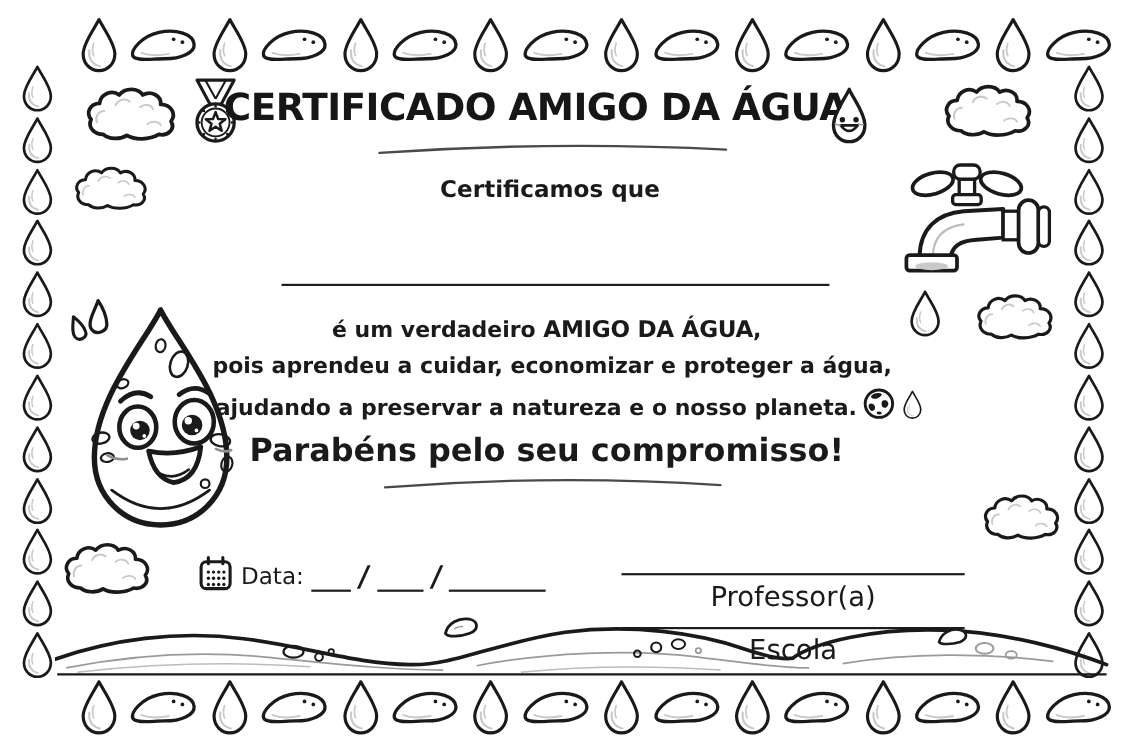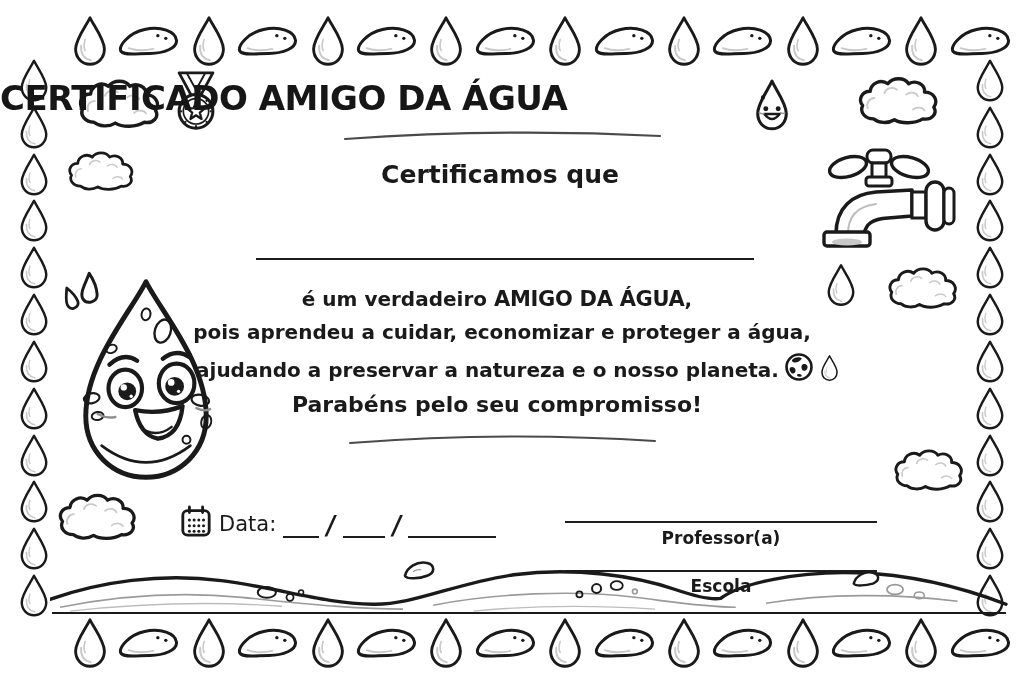--- a/index.html
+++ b/index.html
@@ -9,42 +9,42 @@
   .abs{position:absolute;}
   
   .border-row{position:absolute;left:70px;right:12px;height:50px;display:flex;
               justify-content:space-between;align-items:center;}
   .border-col{position:absolute;top:58px;height:560px;width:40px;display:flex;
               flex-direction:column;justify-content:space-between;align-items:center;}
   .border-row .bd-up{width:40px;height:52px;}
   .border-row .bd-side{width:62px;height:34px;}
   .border-col .bd-up{width:34px;height:45px;}
   
-  .title{position:absolute;top:78px;left:0;right:50px;
+  .title{position:absolute;top:78px;left:0;right:50px;text-align:center;
          font-size:34px;font-weight:800;letter-spacing:-0.5px;color:#161616;}
   .intro{position:absolute;top:160px;left:0;right:24px;text-align:center;
-         font-size:25px;font-weight:600;}
+         font-size:21px;font-weight:600;}
   .name-line{position:absolute;left:256px;top:232px;width:498px;height:26px;
              border-bottom:2.6px solid #1d1d1d;}
   .body-line{position:absolute;left:0;right:30px;text-align:center;font-size:20px;font-weight:600;}
   .body-line b{font-weight:800;font-size:21px;letter-spacing:-0.3px;}
   .line3-row{position:absolute;top:352px;left:12px;right:0;display:flex;
              justify-content:center;align-items:flex-end;gap:5px;font-size:20px;font-weight:600;}
   .congrats{position:absolute;top:392px;left:0;right:30px;text-align:center;
-            font-size:22px;font-weight:800;}
+            font-size:29px;font-weight:800;}
   
   .date-row{position:absolute;left:180px;top:504px;display:flex;align-items:flex-end;gap:7px;}
   .date-label{font-size:21px;font-weight:400;padding-bottom:2px;}
   .blank{display:inline-block;border-bottom:2.6px solid #1d1d1d;height:24px;}
   .blank.day{width:36px;}.blank.month{width:42px;}.blank.year{width:88px;}
   .slash{font-size:26px;font-weight:600;line-height:1;transform:skewX(-8deg);}
   
   .sig-line{position:absolute;left:565px;width:312px;border-top:2.2px solid #1d1d1d;}
   .sig-label{position:absolute;left:565px;width:312px;text-align:center;
-             font-size:17px;font-weight:700;}
+             font-size:25px;font-weight:400;}
 </style>
 </head>
 <body>
 
 <div class="page">
 
   <svg width="0" height="0" style="position:absolute" aria-hidden="true">
     <defs>
       <symbol id="sym-drop-up" viewBox="0 0 50 64">
         <path d="M25 3 C20 13 7 30 7 42 C7 53 15 61 25 61 C35 61 43 53 43 42 C43 30 30 13 25 3 Z" fill="#fff" stroke="#1a1a1a" stroke-width="3.6" stroke-linejoin="round"></path>

